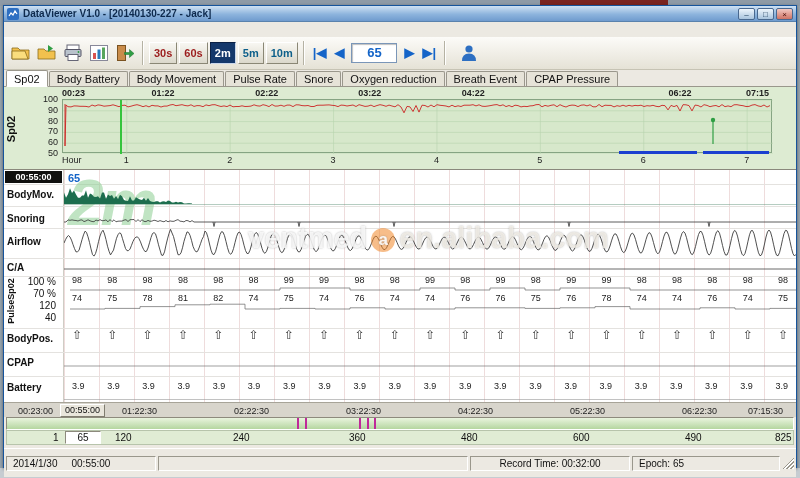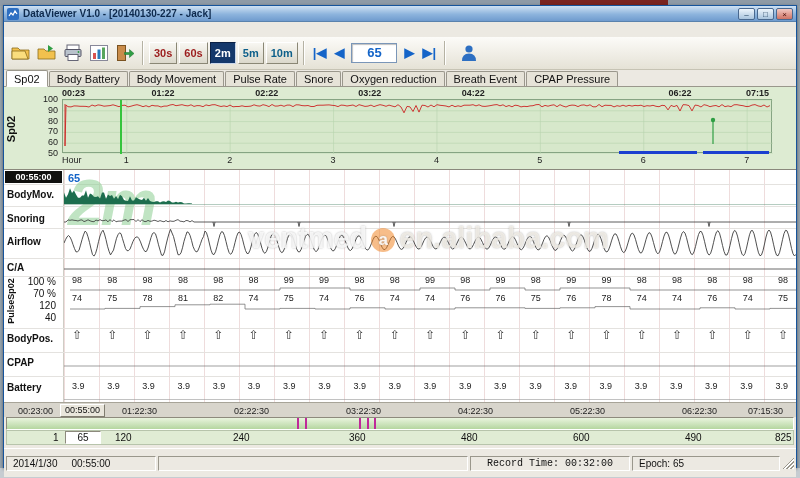--- a/index.html
+++ b/index.html
@@ -99,21 +99,21 @@
   #ep-box { position:absolute; left:58px; top:0px; width:36px; height:13px; background:#fff; text-align:center;
             font-size:10px; line-height:12px; color:#111; border:1px solid; border-color:#8d8a7d #fff #fff #8d8a7d; }
 
   
   #statusbar { position:absolute; left:0; top:442px; width:792px; height:19px; background:#ece9e2;
                border-top:1px solid #fff; display:flex; align-items:center; padding:14px 2px; gap:2px; }
   .spanel { height:15px; font-size:10px; color:#111; padding:1px 6px; background:#ece9e2;
             border:1px solid; border-color:#9a978c #fff #fff #9a978c; white-space:nowrap; }
   #sp-date { width:150px; display:flex; gap:14px; }
   #sp-mid { flex:1 1 auto; }
-  #sp-record { width:160px; text-align:center;font-family:Liberation Mono, monospace; }
+  #sp-record { width:160px; text-align:center; }
   #sp-epoch { width:148px; }
   #grip { width:12px; height:12px; background:
           linear-gradient(135deg, transparent 50%, #9a978c 50%, #9a978c 58%, #fff 58%, #fff 66%,
           #9a978c 66%, #9a978c 74%, #fff 74%, #fff 82%, #9a978c 82%, #9a978c 90%, #fff 90%); }
 
   
   #wm-site { position:absolute; left:248px; top:222px; z-index:50; pointer-events:none;
              font-size:29px; font-weight:bold; white-space:nowrap;
              color:rgba(255,255,255,.82); text-shadow:0 0 2px rgba(110,110,110,.5); }
   #wm-site .mark { display:inline-block; width:24px; height:24px; border-radius:50%;

